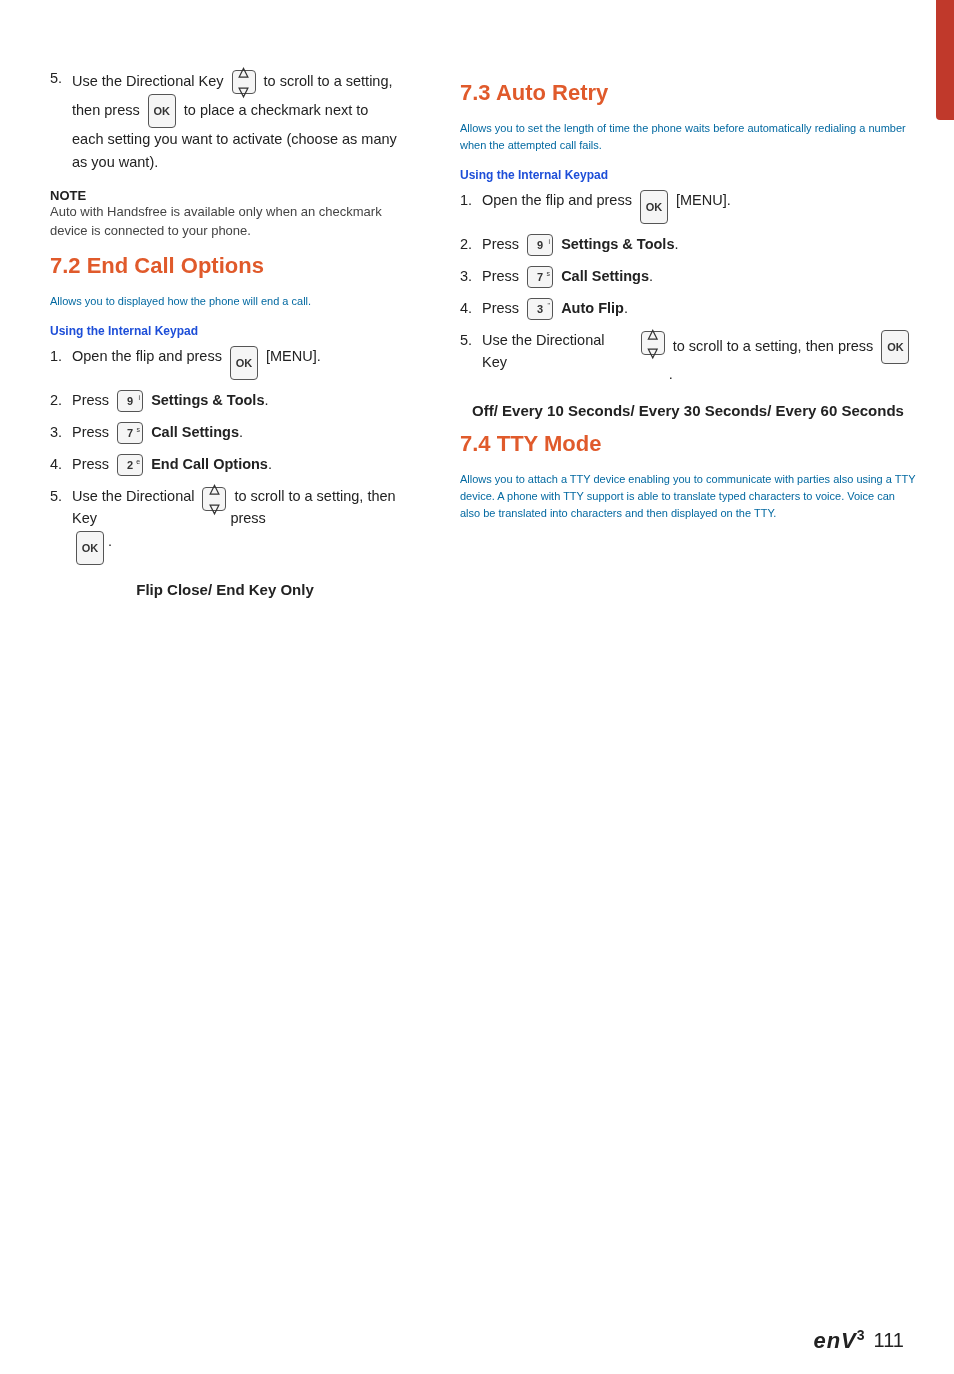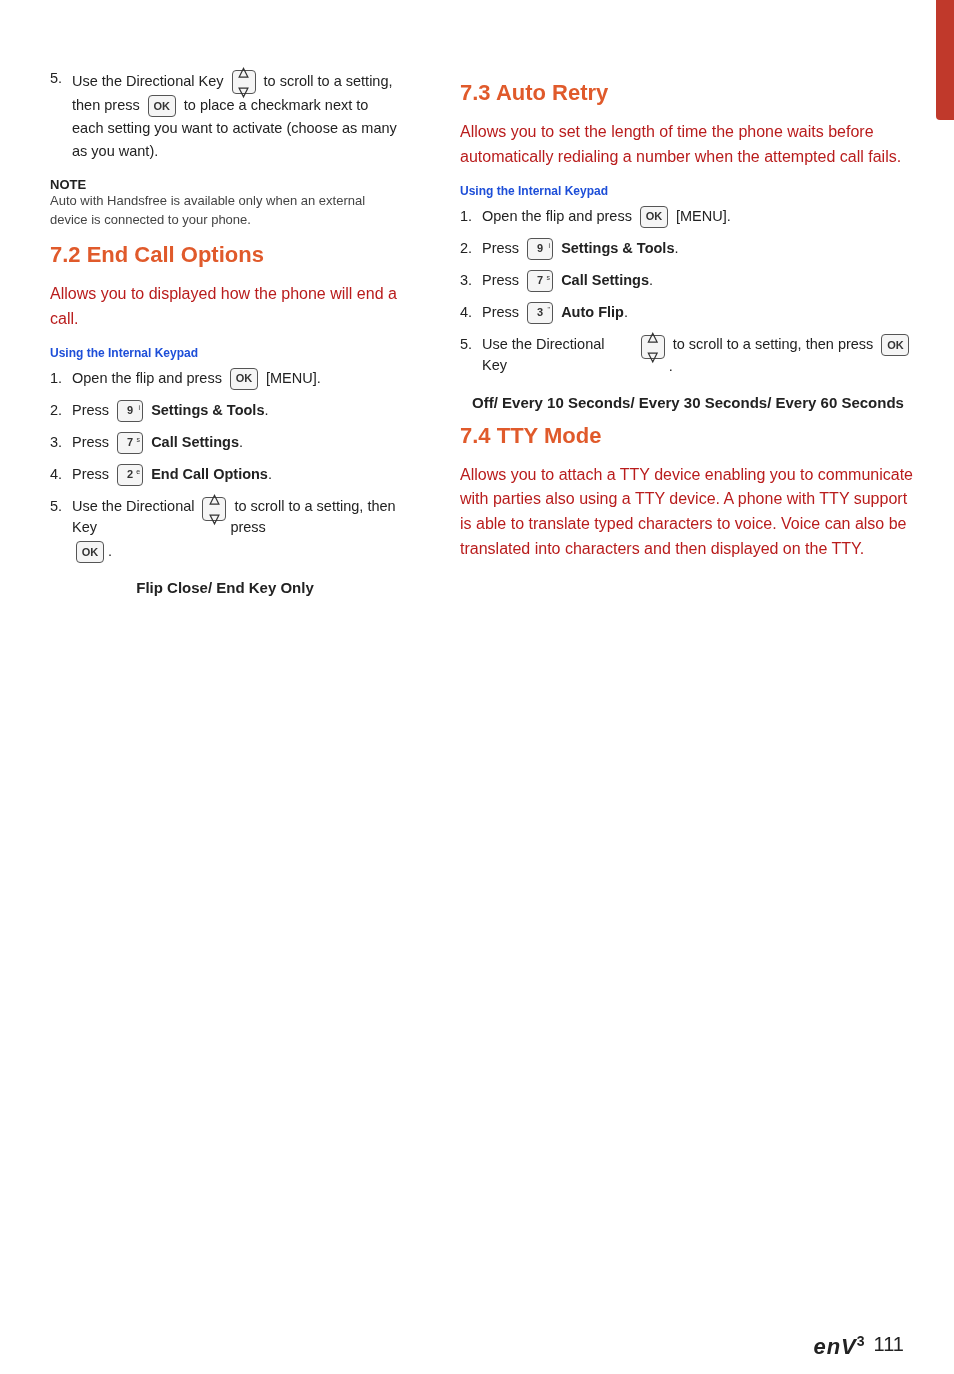--- a/index.html
+++ b/index.html
@@ -37,24 +37,24 @@
       padding: 30px 38px 30px 30px;
     }
     .section-title {
       color: #e05a2b;
       font-size: 22px;
       font-weight: bold;
       margin-bottom: 14px;
       margin-top: 10px;
     }
     .body-text {
-      font-size: 16px;
+      font-size: 11px;
       line-height: 1.55;
       margin-bottom: 10px;
-      color: #b91c1c;
+      color: #0369a1;
     }
     .subsection-title {
       font-size: 12px;
       font-weight: bold;
       margin-bottom: 8px;
       margin-top: 14px;
       color: #1d4ed8;
     }
     .bold-sub {
       font-weight: bold;
@@ -116,21 +116,21 @@
       font-weight: bold;
       margin: 0 4px;
       background: #f5f5f5;
       color: #333;
       vertical-align: middle;
       flex-shrink: 0;
       position: relative;
     }
     .key-icon.ok-key {
       width: 28px;
-      height: 22px;
+      height: 34px;
       font-size: 11px;
       font-weight: bold;
       border-radius: 4px;
     }
     .key-icon.dir-key {
       width: 24px;
       height: 24px;
       border-radius: 4px;
       font-size: 13px;
     }
@@ -146,23 +146,24 @@
       top: 2px;
       right: 2px;
       font-weight: normal;
     }
     .step-text {
       font-size: 14.5px;
       line-height: 1.5;
     }
     .footer {
       position: absolute;
-      bottom: 14px;
+      bottom: 20px;
       right: 50px;
       display: flex;
+      align-items: center;
       gap: 8px;
     }
     .footer-brand {
       font-size: 22px;
       font-weight: bold;
       color: #222;
       font-style: italic;
       letter-spacing: 1px;
     }
     .footer-brand span.env {
@@ -207,21 +208,21 @@
           to scroll to a setting, then press
           <span class="key-icon ok-key">OK</span>
           to place a checkmark next to each setting you want to activate (choose as many as you want).
         </span>
       </div>
     </div>
 
 
     <div class="note-block">
       <span class="note-label">NOTE</span>
-      <span class="note-text">Auto with Handsfree is available only when an external device is connected to your phone.</span>
+      <span class="note-text">Auto with Handsfree is available only when an checkmark device is connected to your phone.</span>
     </div>
 
     <div style="margin-top:8px;">
       <div class="section-title">7.2 End Call Options</div>
       <div class="body-text">Allows you to displayed how the phone will end a call.</div>
       <div class="subsection-title">Using the Internal Keypad</div>
 
       <ul class="step-list">
 
         <li>

